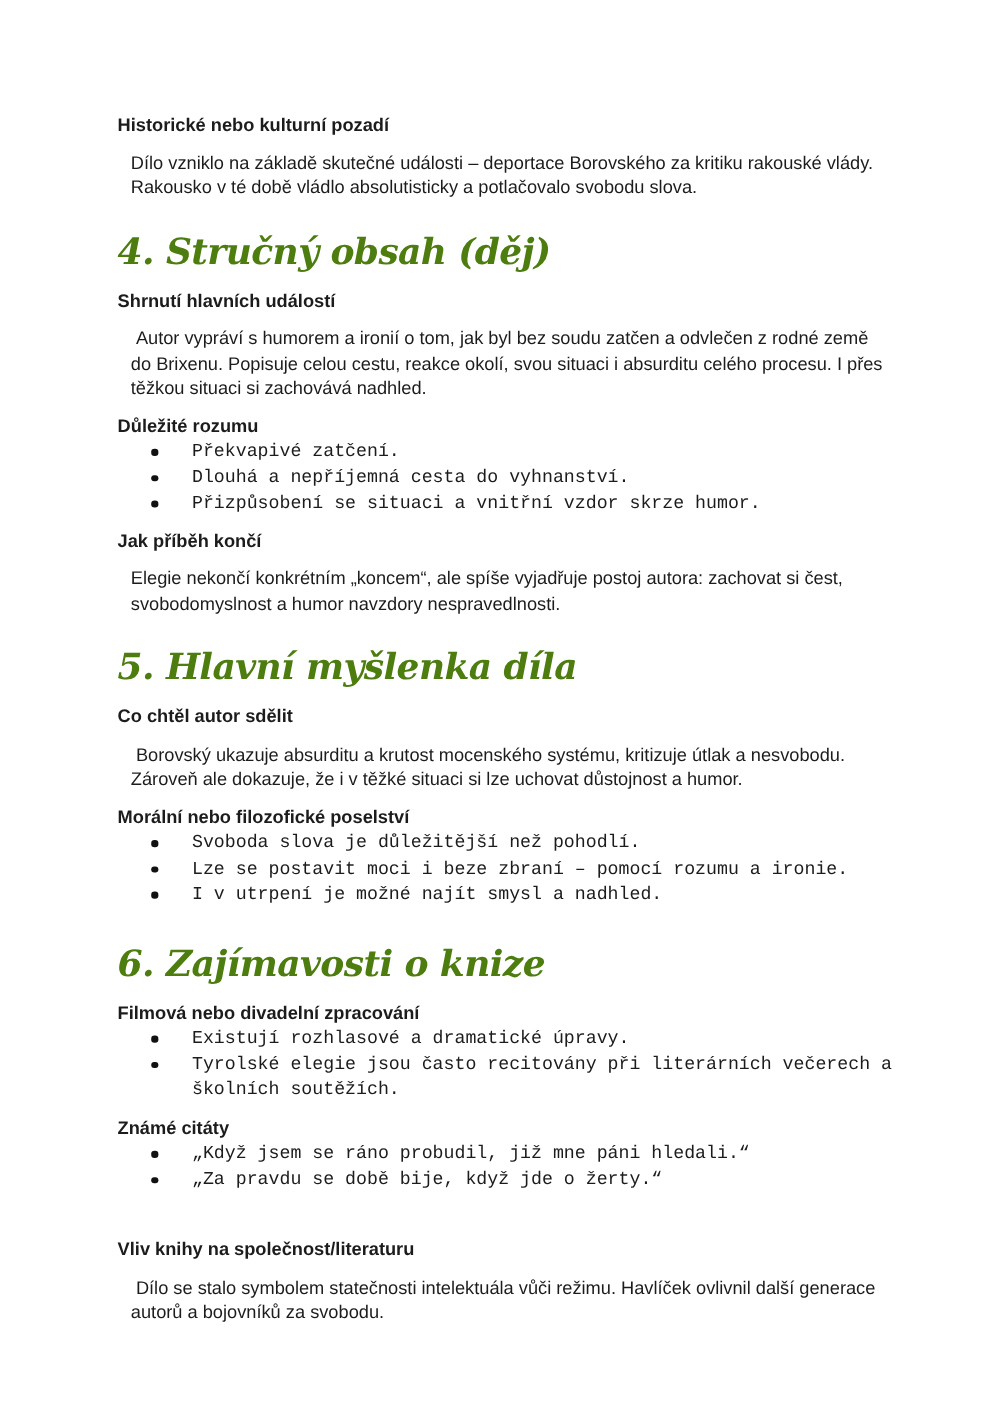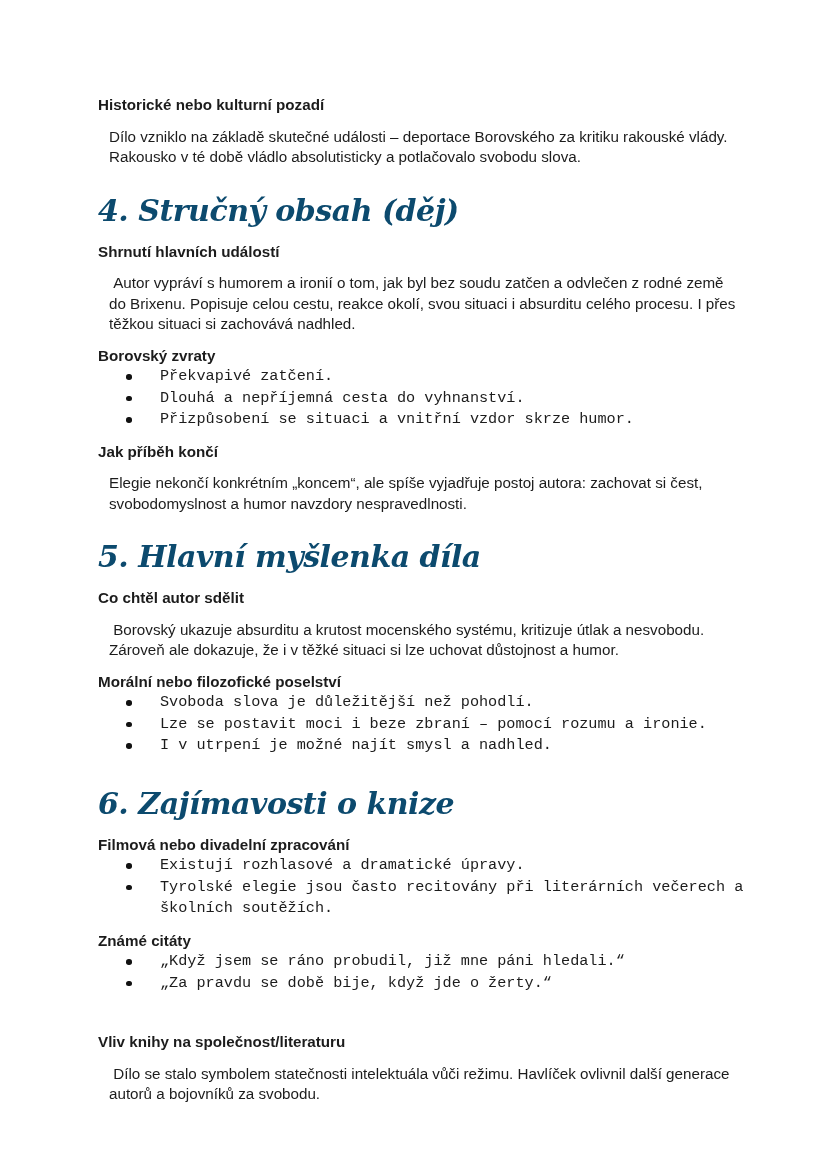--- a/index.html
+++ b/index.html
@@ -36,21 +36,21 @@
     white-space: pre-wrap;
   }
   .script-heading {
     font-family: "DejaVu Serif", serif;
     font-style: italic;
     font-weight: bold;
     font-size: 30px;
     line-height: 38px;
     letter-spacing: -0.5px;
     margin: 24px 0 12px 0;
-    color: #0c4a6e;
+    color: #4d7c0f;
   }
   .blist {
     list-style: none;
     margin: 0;
     padding: 0;
   }
   .blist li {
     position: relative;
     padding-left: 62px;
     line-height: 21.5px;
@@ -76,21 +76,21 @@
   <div class="content">
 
     <h3 class="sub">Historické nebo kulturní pozadí</h3>
     <p class="para">Dílo vzniklo na základě skutečné události – deportace Borovského za kritiku rakouské vlády. Rakousko v té době vládlo absolutisticky a potlačovalo svobodu slova.</p>
 
     <h2 class="script-heading">4. Stručný obsah (děj)</h2>
 
     <h3 class="sub">Shrnutí hlavních událostí</h3>
     <p class="para"> Autor vypráví s humorem a ironií o tom, jak byl bez soudu zatčen a odvlečen z rodné země do Brixenu. Popisuje celou cestu, reakce okolí, svou situaci i absurditu celého procesu. I přes těžkou situaci si zachovává nadhled.</p>
 
-    <h3 class="sub">Borovský zvraty</h3>
+    <h3 class="sub">Důležité rozumu</h3>
     <ul class="blist">
       <li>Překvapivé zatčení.</li>
       <li>Dlouhá a nepříjemná cesta do vyhnanství.</li>
       <li>Přizpůsobení se situaci a vnitřní vzdor skrze humor.</li>
     </ul>
 
     <h3 class="sub">Jak příběh končí</h3>
     <p class="para">Elegie nekončí konkrétním „koncem“, ale spíše vyjadřuje postoj autora: zachovat si čest, svobodomyslnost a humor navzdory nespravedlnosti.</p>
 
     <h2 class="script-heading">5. Hlavní myšlenka díla</h2>

